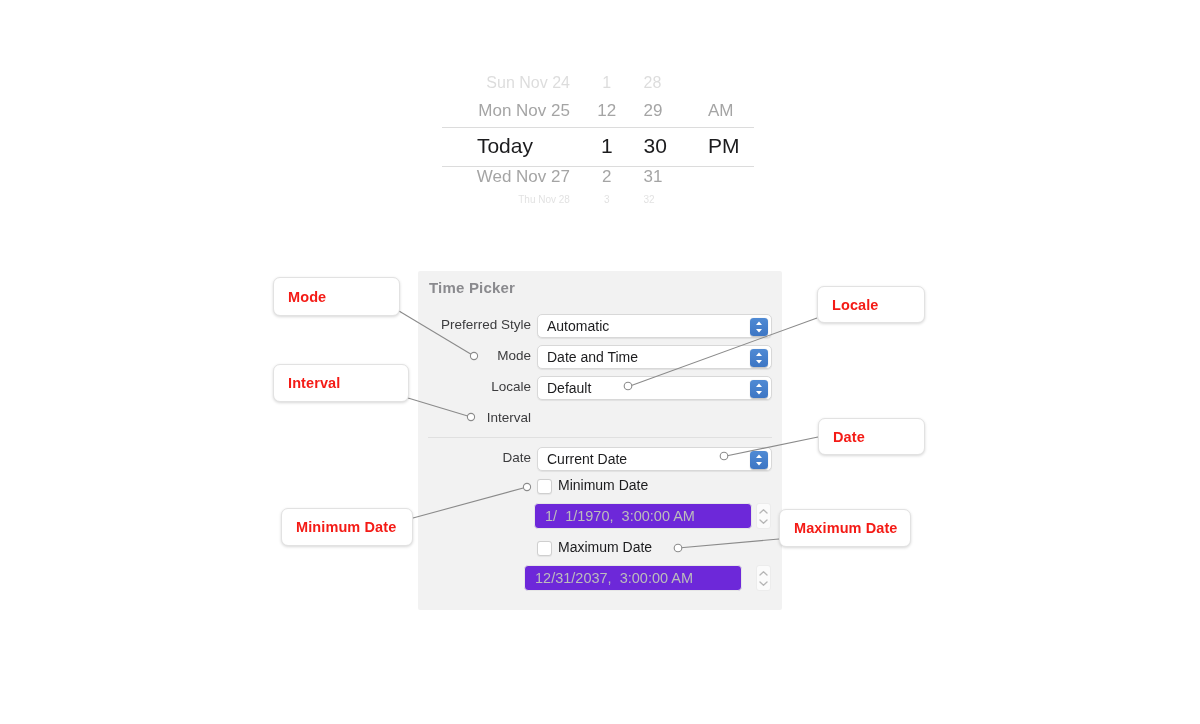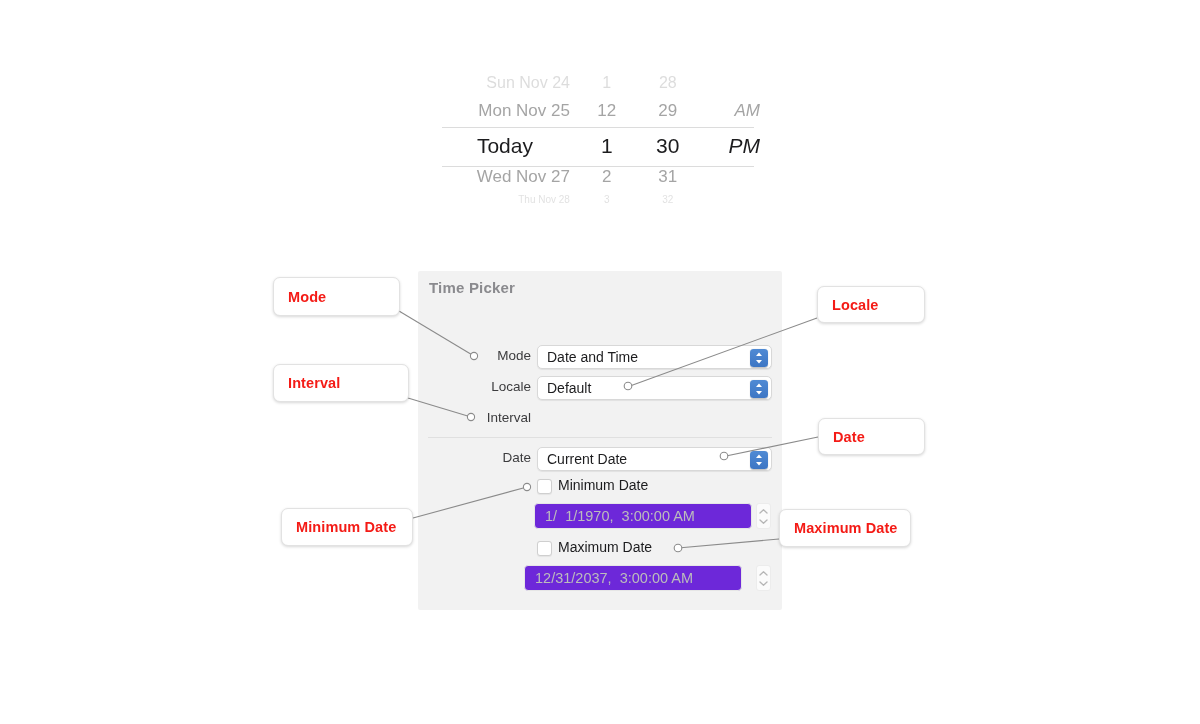--- a/index.html
+++ b/index.html
@@ -44,26 +44,25 @@
     width: 150px;
     text-align: right;
     padding-right: 0px;
   }
   .wheel-row .c-hour {
     width: 48px;
     text-align: center;
   }
   .wheel-row .c-min {
     width: 56px;
-    text-align: center;
+    text-align: left;
   }
   .wheel-row .c-ampm {
     width: 60px;
-    text-align: right;
-    font-style: italic;
+    text-align: left;
   }
 
   .wheel-row.r0 { top: 0px;  opacity: 0.30; font-size: 16px; }
   .wheel-row.r1 { top: 27px; opacity: 0.80; font-size: 17px; }
   .wheel-row.r2 {
     top: 54px;
     color: #1c1c1e;
     font-size: 21px;
     height: 36px;
     align-items: center;
@@ -299,20 +298,32 @@
       <div class="c-hour">3</div>
       <div class="c-min">32</div>
       <div class="c-ampm"></div>
     </div>
   </div>
 
   <div id="inspector-panel">
 
     <div class="panel-title">Time Picker</div>
 
+    <div class="field-row" style="top:43px;">
+      <div class="field-label">Preferred Style</div>
+      <div class="popup">
+        <div class="popup-text">Automatic</div>
+        <div class="popup-arrows">
+          <svg width="18" height="18" viewBox="0 0 18 18">
+            <path d="M9 3.6 L12 7.1 L6 7.1 Z" fill="#ffffff"></path>
+            <path d="M9 14.4 L12 10.9 L6 10.9 Z" fill="#ffffff"></path>
+          </svg>
+        </div>
+      </div>
+    </div>
 
     <div class="field-row" style="top:74px;">
       <div class="field-label">Mode</div>
       <div class="popup">
         <div class="popup-text">Date and Time</div>
         <div class="popup-arrows">
           <svg width="18" height="18" viewBox="0 0 18 18">
             <path d="M9 3.6 L12 7.1 L6 7.1 Z" fill="#ffffff"></path>
             <path d="M9 14.4 L12 10.9 L6 10.9 Z" fill="#ffffff"></path>
           </svg>

